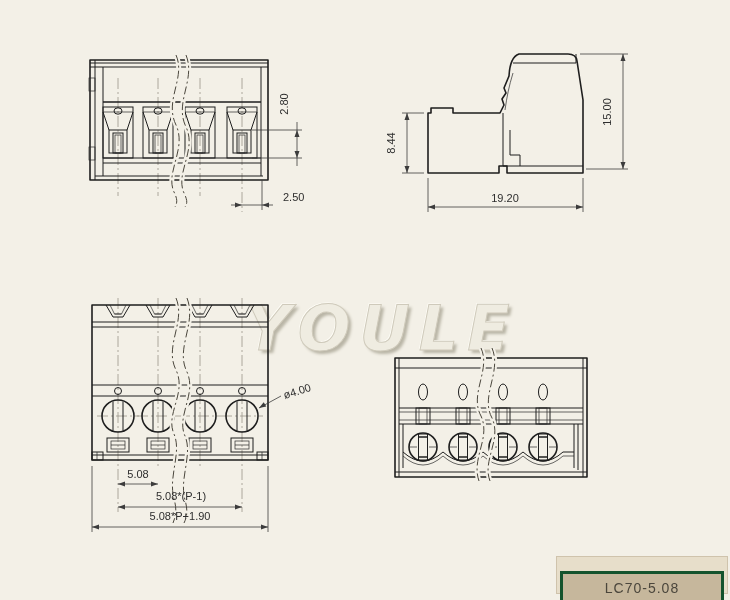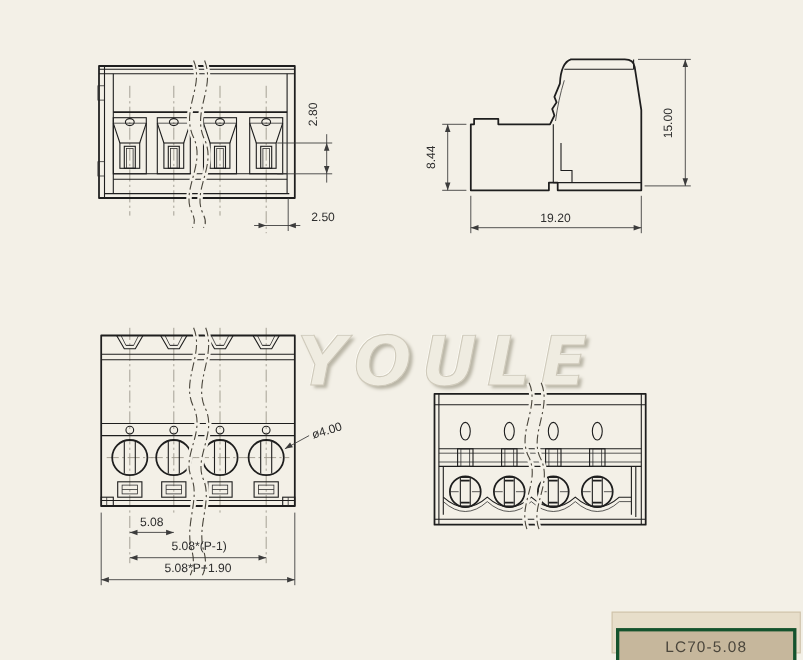--- a/index.html
+++ b/index.html
@@ -11,21 +11,20 @@
   #stage{position:relative;width:730px;height:600px;background:#f3f0e7;}
   #watermark{
     position:absolute;left:246px;top:292px;z-index:1;
     font-family:"DejaVu Sans", sans-serif;
     font-size:62px;font-weight:bold;font-style:italic;
     letter-spacing:9px;white-space:nowrap;
     color:#efece1;
     -webkit-text-stroke:1px #cfcabb;
     text-shadow:-1px -1px 0 #fffef8, 3px 3px 3px #b9b5a6;
     user-select:none;
-    margin-left:24px;
   }
   #drawing{position:absolute;left:0;top:0;z-index:2;}
   .ol{stroke:#1e1e1e;stroke-width:1.6;fill:none;stroke-linejoin:round;}
   .ln{stroke:#1e1e1e;stroke-width:1;fill:none;}
   .tn{stroke:#2a2a2a;stroke-width:0.7;fill:none;}
   .cl{stroke:#9b968a;stroke-width:0.8;fill:none;stroke-dasharray:11 3 2 3;}
   .dm{stroke:#3c3c3c;stroke-width:0.8;fill:none;}
   .ar{fill:#3c3c3c;stroke:none;}
   .dt{font-family:"Liberation Sans", sans-serif;font-size:11px;fill:#2e2e2e;}
   .halo{stroke:#f3f0e7;stroke-width:5;fill:none;}

